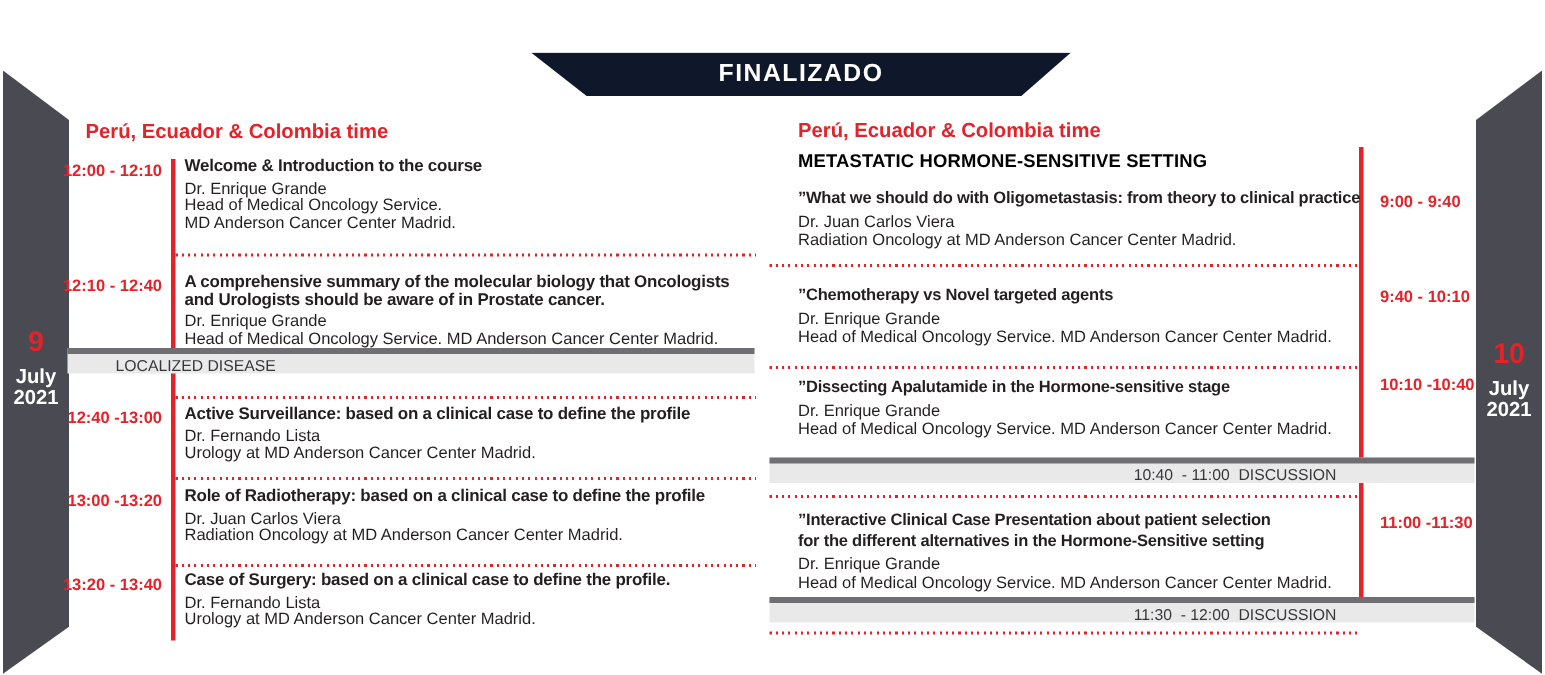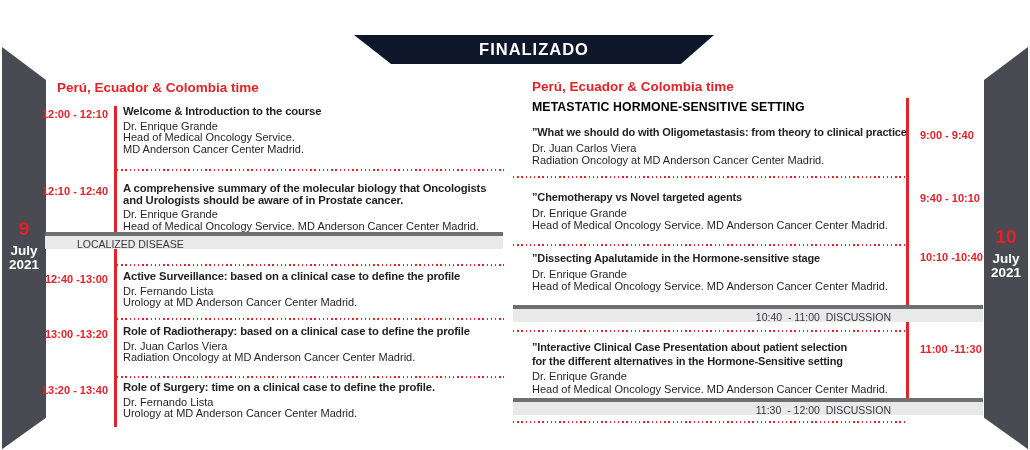--- a/index.html
+++ b/index.html
@@ -118,21 +118,21 @@
   <div class="abs dotted l" style="top:318px;"></div>
 
   <div class="abs item" style="left:123px;top:326px;">
     <div class="tl">Role of Radiotherapy: based on a clinical case to define the profile</div>
     <div class="speaker">Dr. Juan Carlos Viera</div>
     <div class="dept">Radiation Oncology at MD Anderson Cancer Center Madrid.</div>
   </div>
   <div class="abs dotted l" style="top:376px;"></div>
 
   <div class="abs item" style="left:123px;top:382px;">
-    <div class="tl">Role of Surgery: time on a clinical case to define the profile.</div>
+    <div class="tl">Case of Surgery: based on a clinical case to define the profile.</div>
     <div class="speaker">Dr. Fernando Lista</div>
     <div class="dept">Urology at MD Anderson Cancer Center Madrid.</div>
   </div>
 
   <div class="abs tz-header" style="left:532px;top:79px;">Perú, Ecuador &amp; Colombia time</div>
   <div class="abs sec-header" style="left:532px;top:100px;">METASTATIC HORMONE-SENSITIVE SETTING</div>
 
   <div class="abs redbar" style="left:906px;top:98px;height:302px;"></div>
 
   <div class="abs time r" style="top:129px;">9:00 - 9:40</div>

